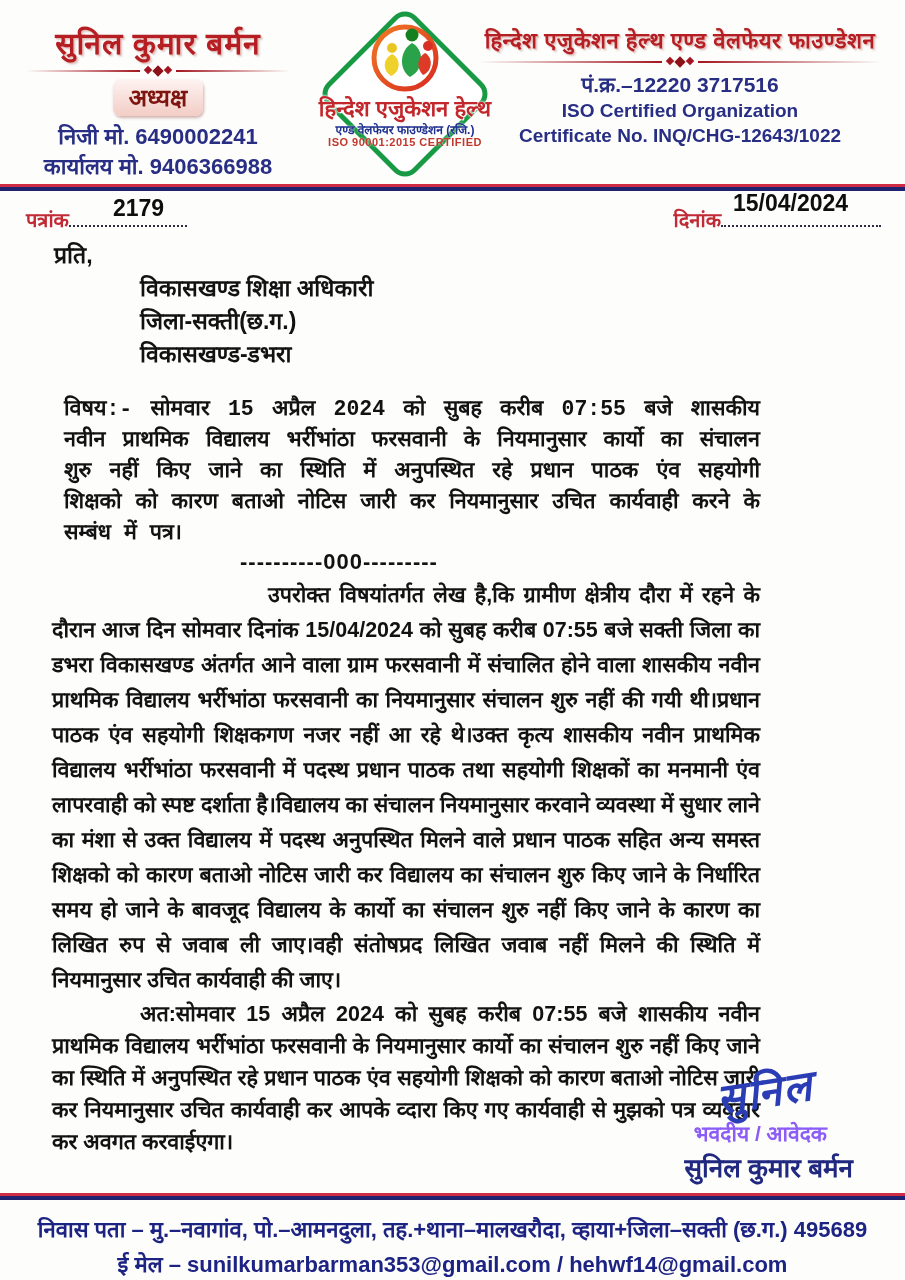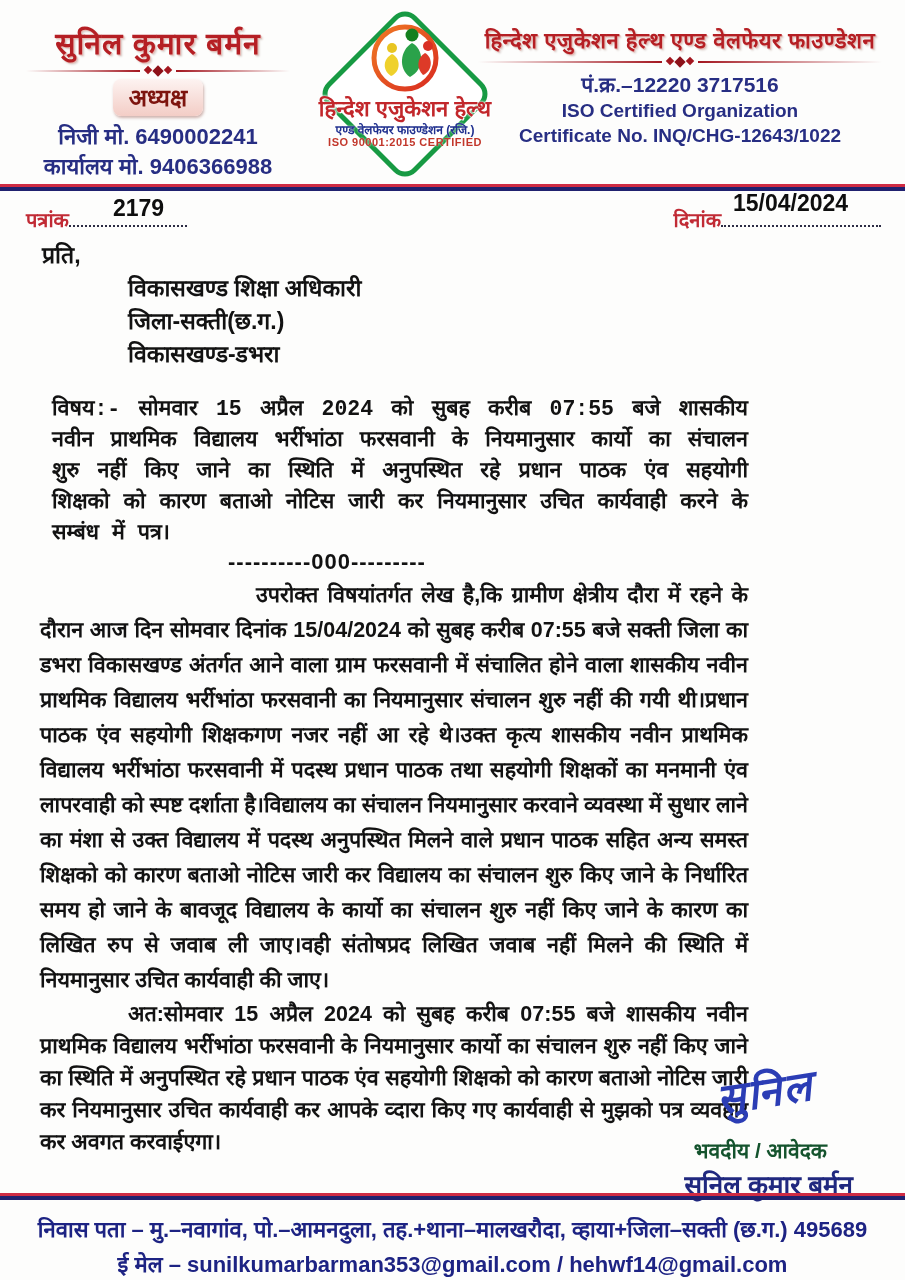--- a/index.html
+++ b/index.html
@@ -67,36 +67,36 @@
   .dots { display:inline-block; border-bottom:2.5px dotted #2c2c44; position:relative; vertical-align:baseline; }
   .dots-no { width:118px; }
   .dots-date { width:160px; }
   .fvalue { position:absolute; font-size:23px; font-weight:800; color:#0e0e0e; white-space:nowrap; }
   .fv-no { left:44px; bottom:3px; }
   .fv-date { left:12px; bottom:8px; }
   .field-date { position:absolute; right:24px; top:10px; }
   .field-no { position:absolute; left:26px; top:10px; }
 
   
-  .letter { position:absolute; top:238px; left:0; width:788px; }
+  .letter { position:absolute; top:238px; left:12px; width:788px; }
   .to-label { margin-left:42px; font-size:23px; font-weight:800; }
   .addr { margin-left:128px; margin-top:2px; }
   .addr div { font-size:23px; font-weight:800; line-height:33px; }
   .subject { margin:23px 40px 0 52px; font-size:21.5px; font-weight:800; line-height:31px; text-align:justify;font-family:Liberation Mono, monospace; }
   .separator { margin:0 0 0 228px; font-size:22px; font-weight:800; letter-spacing:1px; }
   .para1 { margin:3px 40px 0 40px; font-size:21.5px; font-weight:800; line-height:35px; text-align:justify; text-indent:216px; }
   .para2 { margin:0 40px 0 40px; font-size:21.5px; font-weight:800; line-height:32px; text-align:justify; text-indent:88px; }
 
   
   .closing { position:absolute; top:1062px; right:52px; width:360px; text-align:right; }
   .sig {
     display:inline-block; margin-right:40px; font-size:42px; font-weight:700; font-style:italic;
     color:#2b3db5; transform:rotate(-9deg); letter-spacing:2px;
   }
-  .salutation { margin-top:17px; margin-right:26px; font-size:21px; font-weight:800; color:#14532d; }
+  .salutation { margin-top:0px; margin-right:26px; font-size:21px; font-weight:800; color:#8b5cf6; }
   .sender-name { margin-top:2px; font-size:26px; font-weight:800; color:#20287f; }
 
   
   .footer { position:absolute; top:1212px; left:0; width:905px; text-align:center; color:#1d2383; }
   .footer .addr-line { font-size:22px; font-weight:800; line-height:36px; }
   .footer .email-line { font-size:22px; font-weight:800; line-height:34px; }
 </style>
 </head>
 <body>
 

